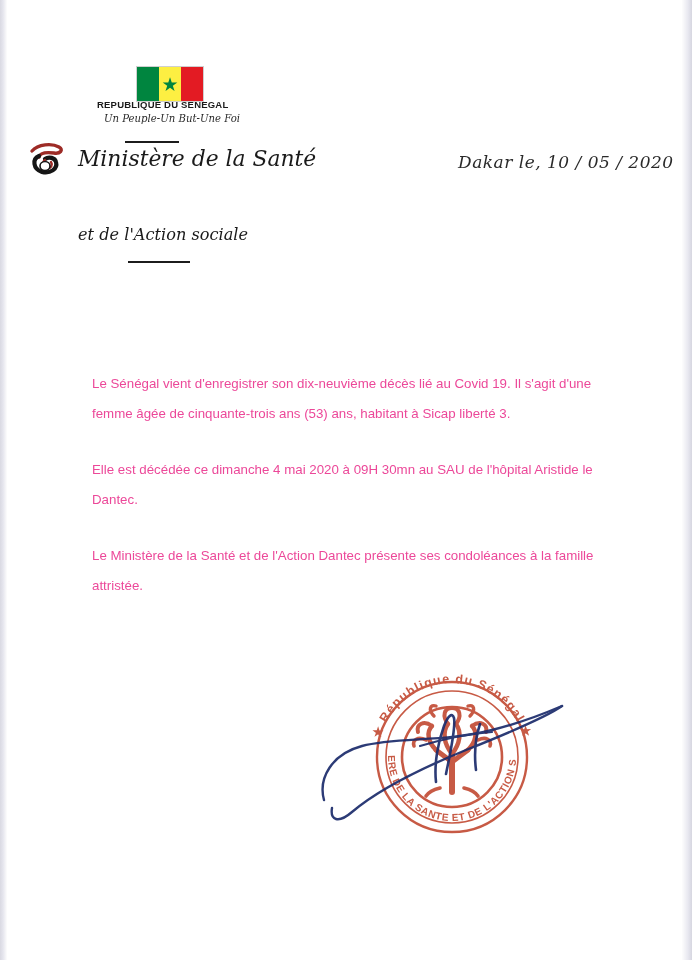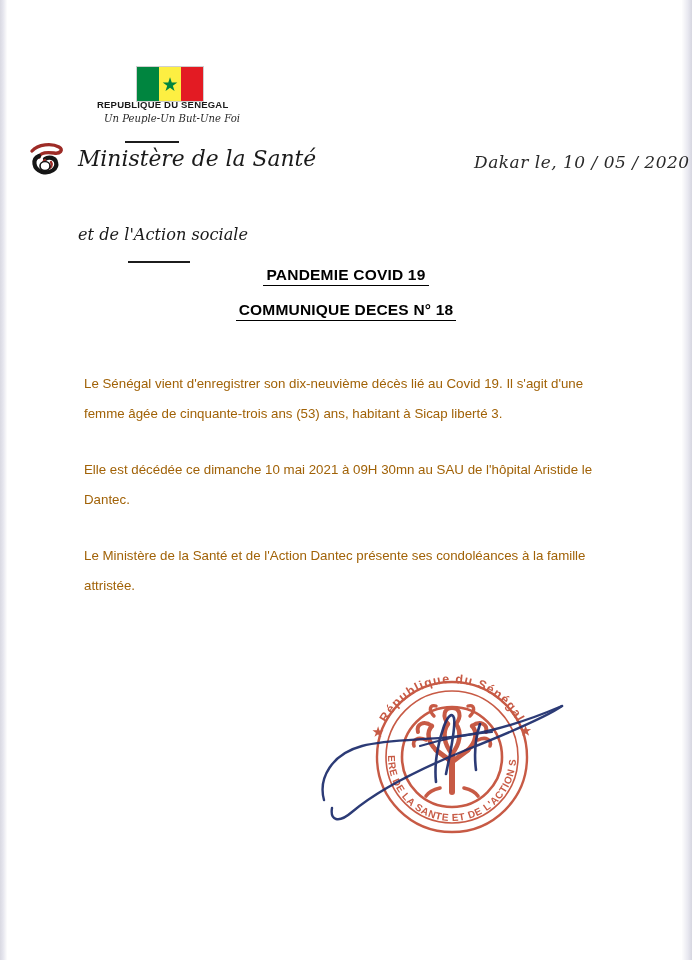--- a/index.html
+++ b/index.html
@@ -136,21 +136,20 @@
   .dateline {
     position: absolute;
     left: 458px;
     top: 152px;
     font-family: "DejaVu Serif", serif;
     font-style: italic;
     font-size: 17px;
     color: #2a2a2a;
     white-space: nowrap;
     letter-spacing: 0.5px;
-    margin-left: 16px;
   }
 
   
   .title-block {
     position: absolute;
     left: 0;
     top: 266px;
     width: 692px;
     text-align: center;
   }
@@ -167,25 +166,25 @@
   .title-line-2 { margin-top: 15px; }
 
   
   .body-text {
     position: absolute;
     left: 84px;
     top: 369px;
     width: 536px;
   }
   .body-text p {
-    margin: 0 0 26px 0;
+    margin: 0 0 26px 8px;
     font-family: "Liberation Sans", sans-serif;
     font-size: 13.3px;
     line-height: 30px;
-    color: #a16207;
+    color: #ec4899;
     text-align: left;
   }
 
   
   .stamp-area {
     position: absolute;
     left: 316px;
     top: 650px;
     width: 300px;
     height: 190px;
@@ -229,28 +228,24 @@
       </svg>
     </div>
 
     <div class="ministere">Ministère de la Santé</div>
     <div class="action-sociale">et de l'Action sociale</div>
     <div class="rule-2"></div>
 
     <div class="dateline">Dakar le,  10 / 05 / 2020</div>
   </div>
 
-  <div class="title-block">
-    <div><span class="doc-title">PANDEMIE COVID 19</span></div>
-    <div class="title-line-2"><span class="doc-title">COMMUNIQUE DECES N° 18</span></div>
-  </div>
 
   <div class="body-text">
     <p>Le Sénégal vient d'enregistrer son dix-neuvième décès lié au Covid 19. Il s'agit d'une femme âgée de cinquante-trois ans (53) ans, habitant à Sicap liberté 3.</p>
-    <p>Elle est décédée ce dimanche 10 mai 2021 à 09H 30mn au SAU de l'hôpital Aristide le Dantec.</p>
+    <p>Elle est décédée ce dimanche 4 mai 2020 à 09H 30mn au SAU de l'hôpital Aristide le Dantec.</p>
     <p>Le Ministère de la Santé et de l'Action Dantec présente ses condoléances à la famille attristée.</p>
   </div>
 
   <div class="stamp-area">
 
     <svg class="stamp-svg" width="300" height="190" viewBox="0 0 300 190" xmlns="http://www.w3.org/2000/svg">
       <defs>
         <path id="arcTop" d="M 62 107 A 74 74 0 0 1 210 107" fill="none"></path>
         <path id="arcBottom" d="M 72 107 A 64 64 0 0 0 200 107" fill="none"></path>
       </defs>

